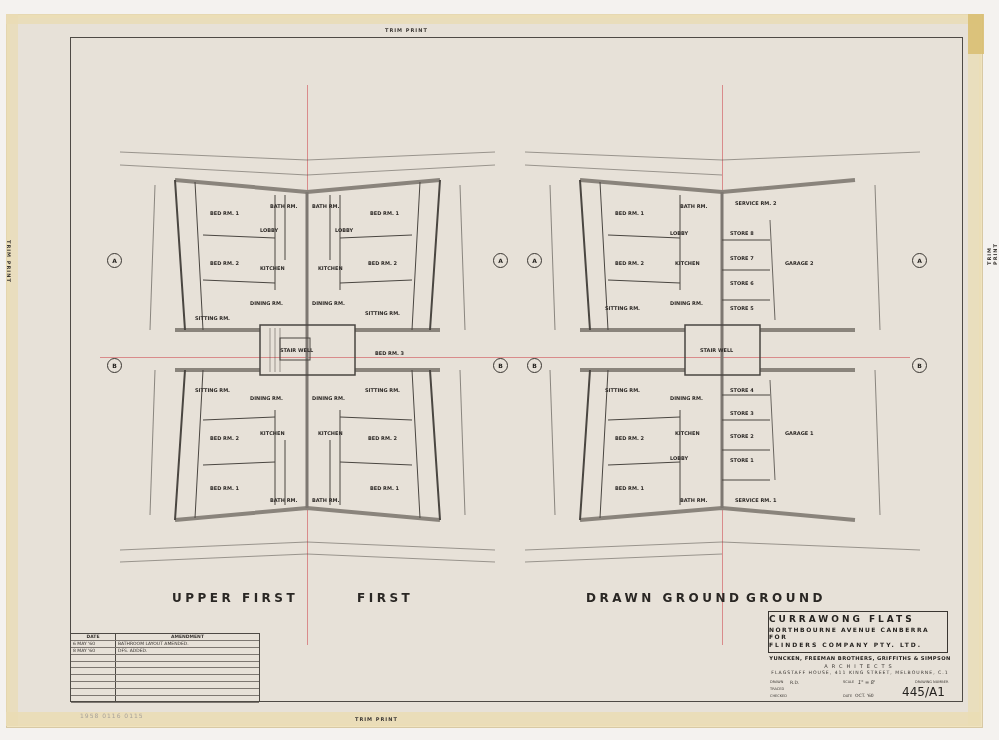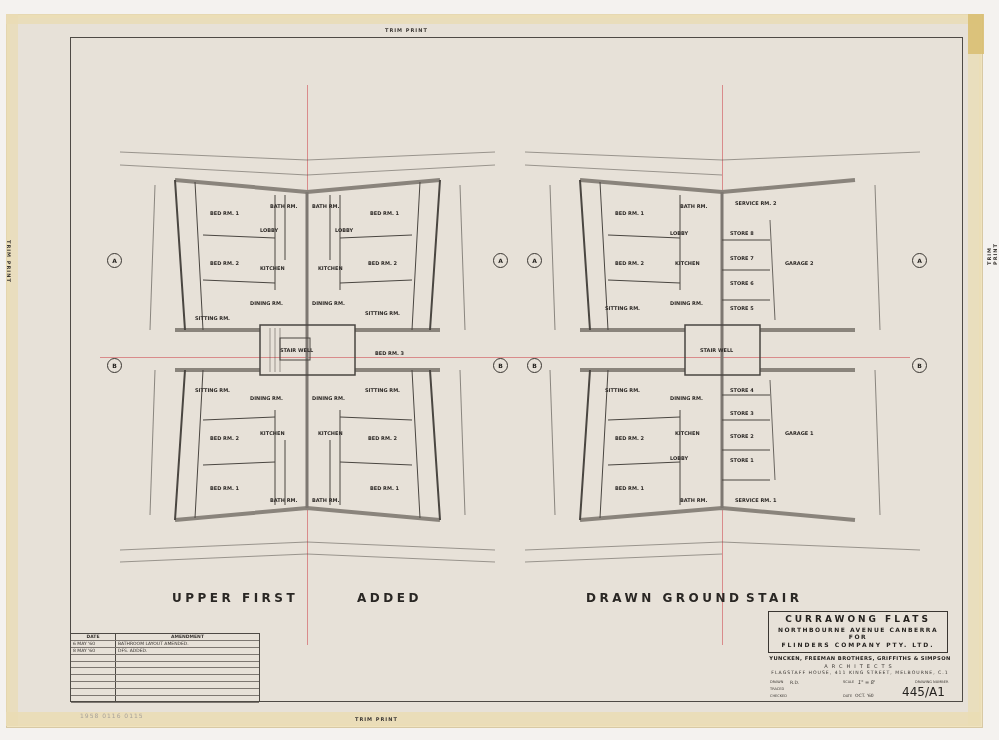--- a/index.html
+++ b/index.html
@@ -14,21 +14,21 @@
   .trim{position:absolute;font-size:5px;letter-spacing:1px;color:#3d3935;font-weight:bold;}
   .trim-top{left:385px;top:27px;}
   .trim-bot{left:355px;top:716px;}
   .trim-left{left:12px;top:240px;transform:rotate(90deg);transform-origin:left top;}
   .trim-right{left:986px;top:265px;transform:rotate(-90deg);transform-origin:left top;}
   .redline{position:absolute;background:#d98b8b;}
   .plan{position:absolute;}
   svg text{font-family:"DejaVu Sans",sans-serif;}
   .floorlabel{position:absolute;top:591px;font-size:12px;letter-spacing:3.5px;font-weight:bold;color:#2a2724;}
   .titleblock{position:absolute;left:760px;top:608px;width:200px;height:92px;}
-  .titlebox{position:absolute;left:8px;top:3px;width:178px;height:40px;border:1.2px solid #3a3632;text-align:center;}
+  .titlebox{position:absolute;left:8px;top:3px;width:178px;height:40px;border:1.2px solid #3a3632;text-align:left;}
   .tb-l1{font-size:9px;letter-spacing:3px;font-weight:bold;color:#25221f;margin-top:2px;}
   .tb-l2{font-size:6px;letter-spacing:1.5px;font-weight:bold;color:#25221f;margin-top:2px;}
   .tb-l3{font-size:6px;letter-spacing:2px;font-weight:bold;color:#25221f;margin-top:1px;}
   .tb-arch{position:absolute;left:0;top:47px;width:200px;text-align:center;font-size:5.2px;font-weight:bold;color:#25221f;letter-spacing:.4px;}
   .tb-arch2{position:absolute;left:0;top:55px;width:200px;text-align:center;font-size:5px;letter-spacing:4px;color:#3a3632;}
   .tb-addr{position:absolute;left:0;top:62px;width:200px;text-align:center;font-size:4.6px;letter-spacing:1px;color:#3a3632;}
   .tb-small{position:absolute;font-size:3.5px;color:#3a3632;}
   .tb-num{position:absolute;left:142px;top:77px;font-size:12px;font-weight:normal;color:#25221f;}
   .amend{position:absolute;left:71px;top:633px;width:188px;height:67px;border-right:1px solid #4e4a45;border-top:1px solid #4e4a45;}
   .amend table{border-collapse:collapse;width:100%;font-size:4.5px;color:#3a3632;}
@@ -183,23 +183,23 @@
 <div class="grid-bubble" style="left:107px;top:253px;">A</div>
 <div class="grid-bubble" style="left:107px;top:358px;">B</div>
 <div class="grid-bubble" style="left:493px;top:253px;">A</div>
 <div class="grid-bubble" style="left:493px;top:358px;">B</div>
 <div class="grid-bubble" style="left:527px;top:253px;">A</div>
 <div class="grid-bubble" style="left:527px;top:358px;">B</div>
 <div class="grid-bubble" style="left:912px;top:253px;">A</div>
 <div class="grid-bubble" style="left:912px;top:358px;">B</div>
 
 <span class="floorlabel" style="left:172px;">UPPER FIRST</span>
-<span class="floorlabel" style="left:357px;">ADDED</span>
+<span class="floorlabel" style="left:357px;">FIRST</span>
 <span class="floorlabel" style="left:586px;">DRAWN GROUND</span>
-<span class="floorlabel" style="left:746px;">STAIR</span>
+<span class="floorlabel" style="left:746px;">GROUND</span>
 
 <div class="amend">
   <table>
     <tbody>
         <tr class="hdr">
           <td>DATE</td>
           <td>AMENDMENT</td>
         </tr>
     <tr>
           <td>6 MAY '60</td>

